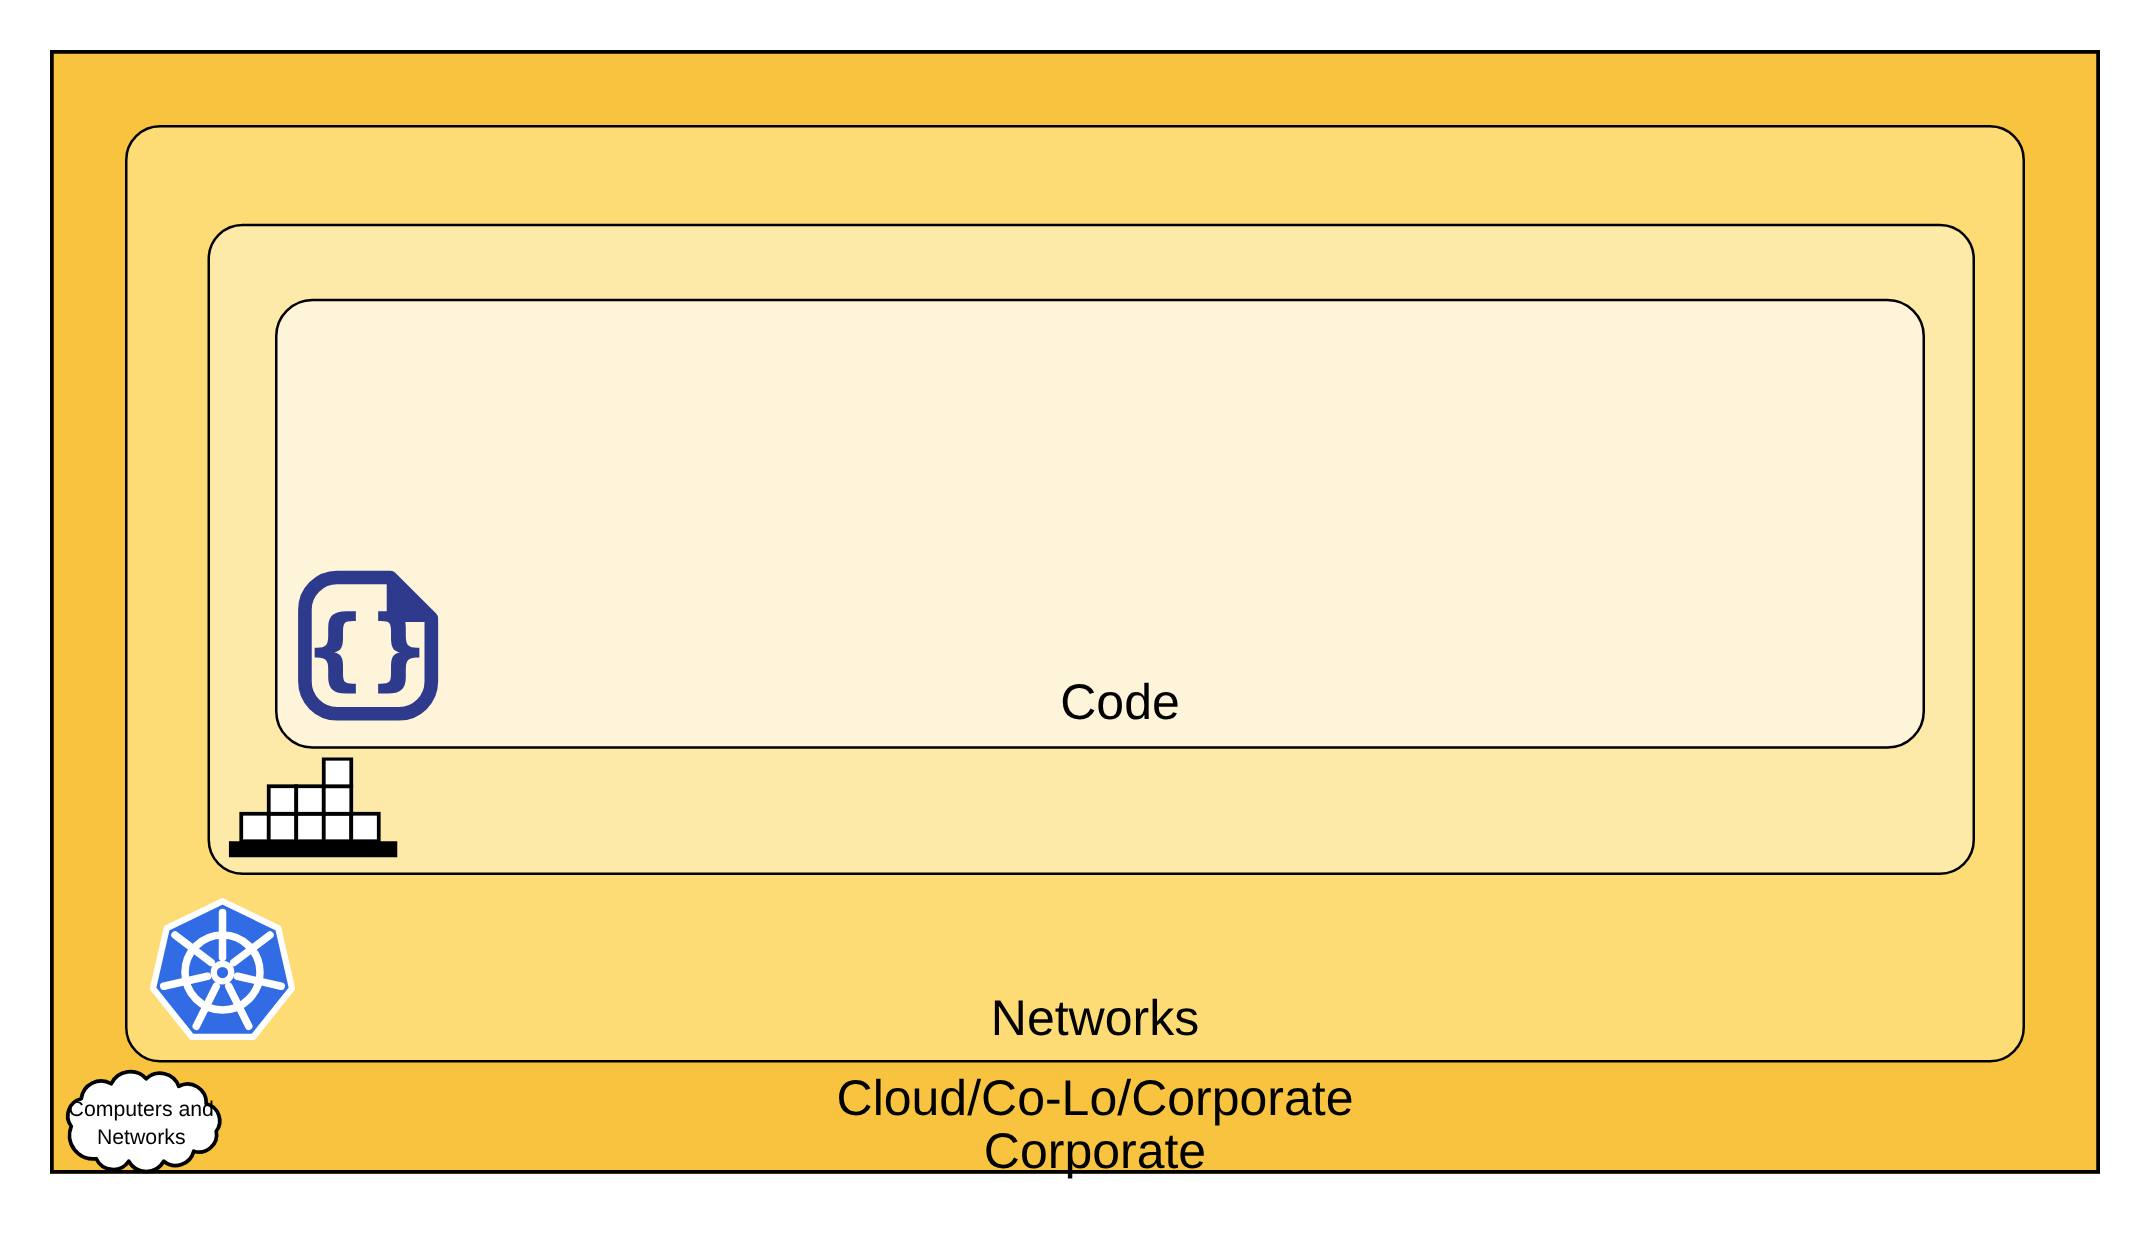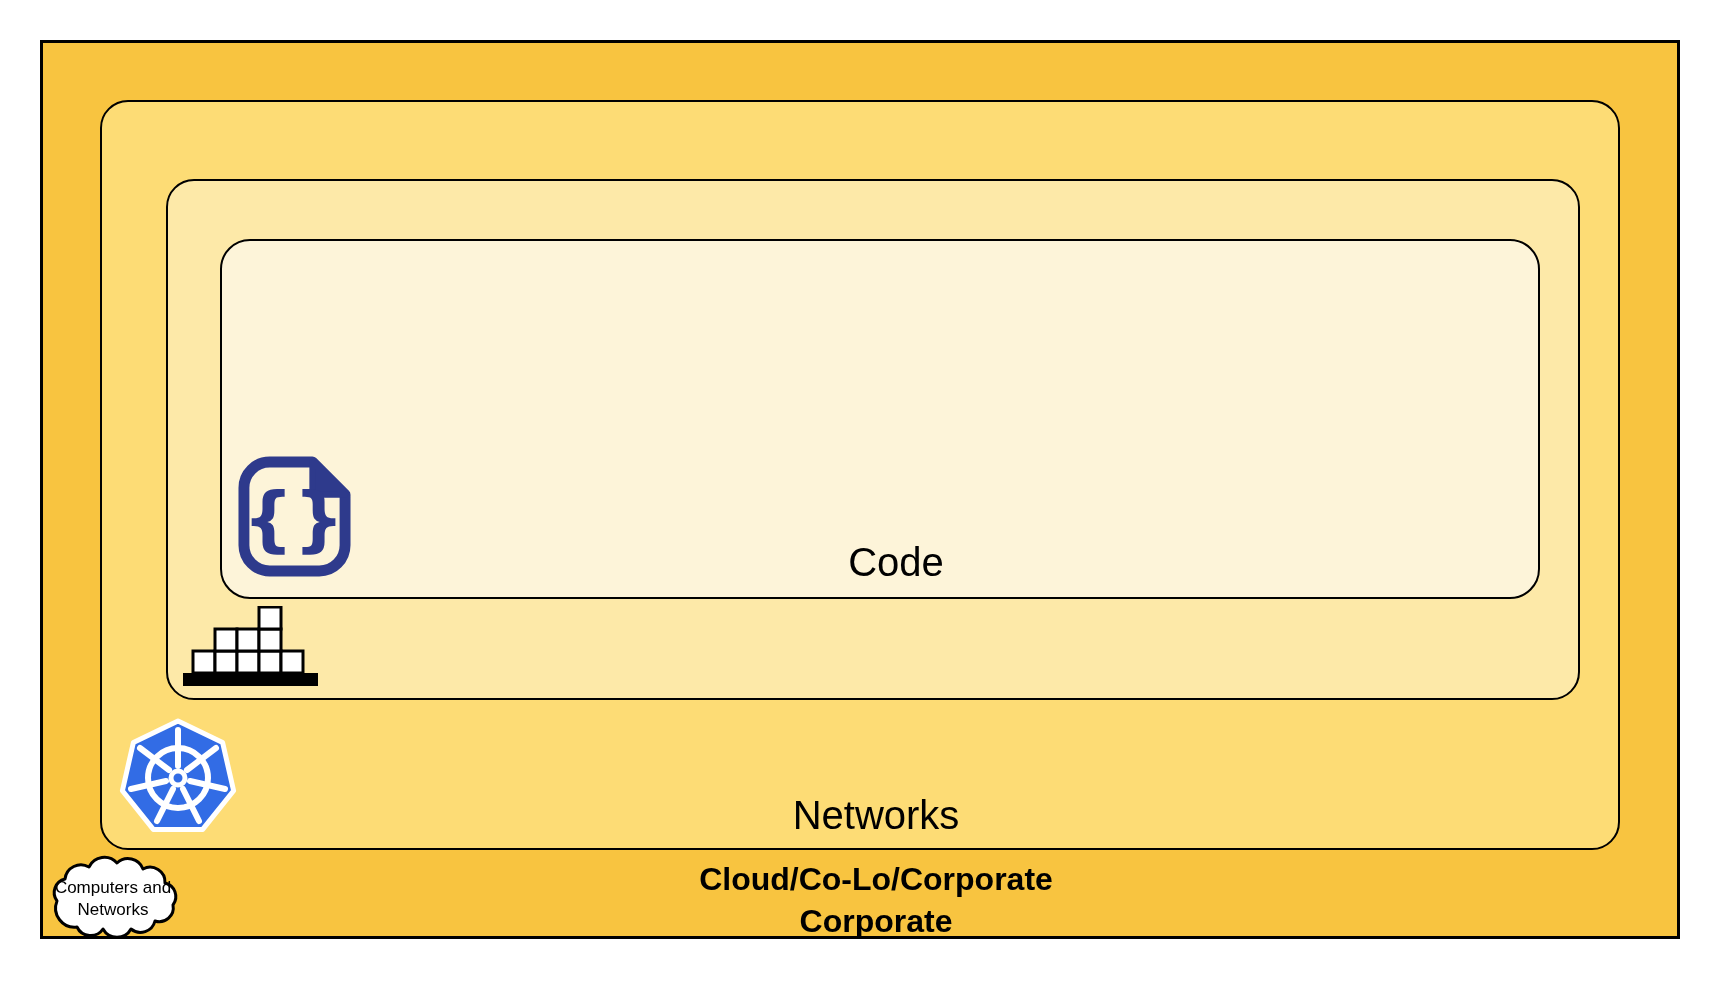--- a/index.html
+++ b/index.html
@@ -45,24 +45,23 @@
     line-height: 1.15;
     color: #000;
     white-space: nowrap;
     margin-left: 32px;
   }
   .code-label      { bottom: 12px; }
   .container-label { bottom: 14px; }
   .cluster-label   { bottom: 10px; }
   .datacenter-label {
     bottom: -6px;
-    font-size: 32px;
+    font-size: 40px;
     line-height: 42px;
     white-space: normal;
-    font-weight: bold;
   }
   .datacenter-label span { display: block; }
 
   .icon { position: absolute; }
   .code-icon      { left: 15px; bottom: 19px; }
   .container-icon { left: 15px; bottom: 12px; }
   .k8s-icon       { left: 16px; bottom: 9px;  }
   .cloud-icon     { left: 0px;  top: 810px;   }
 
   .cloud-text {

